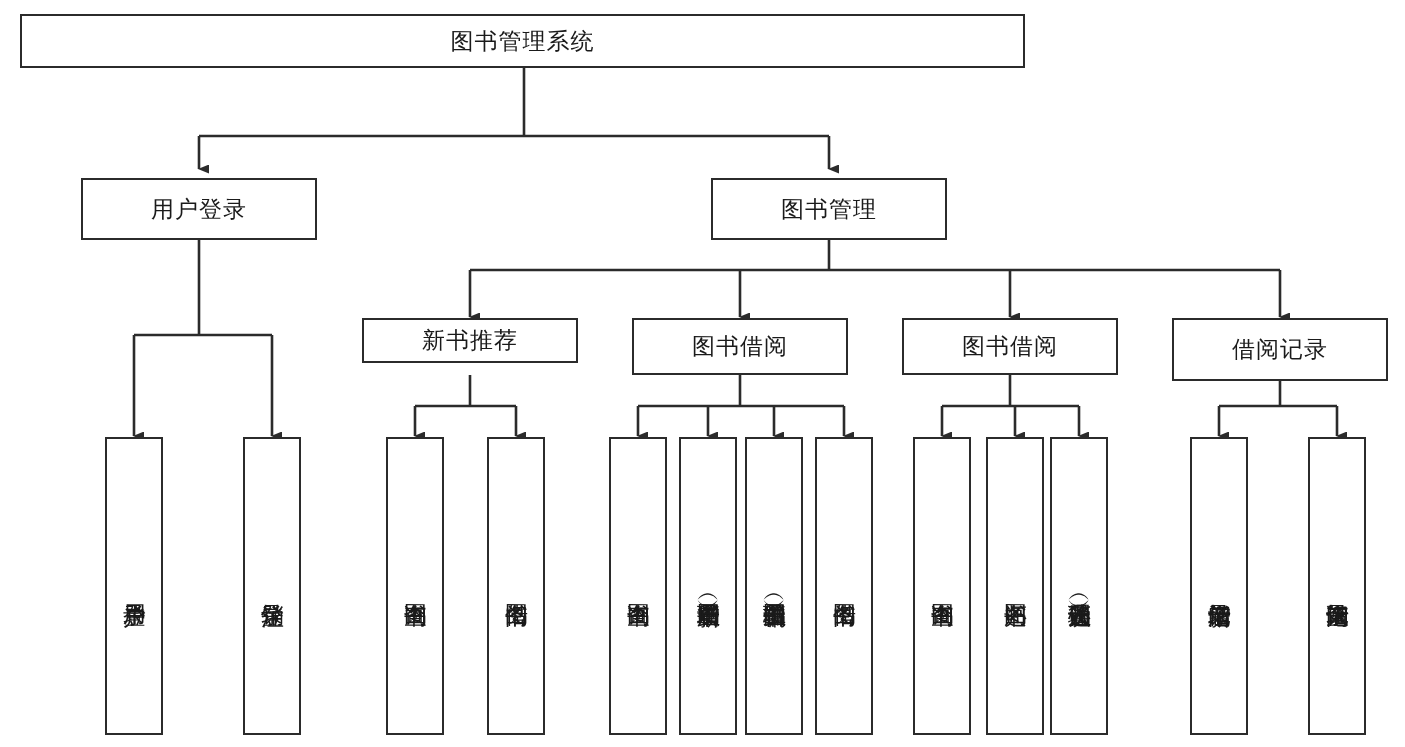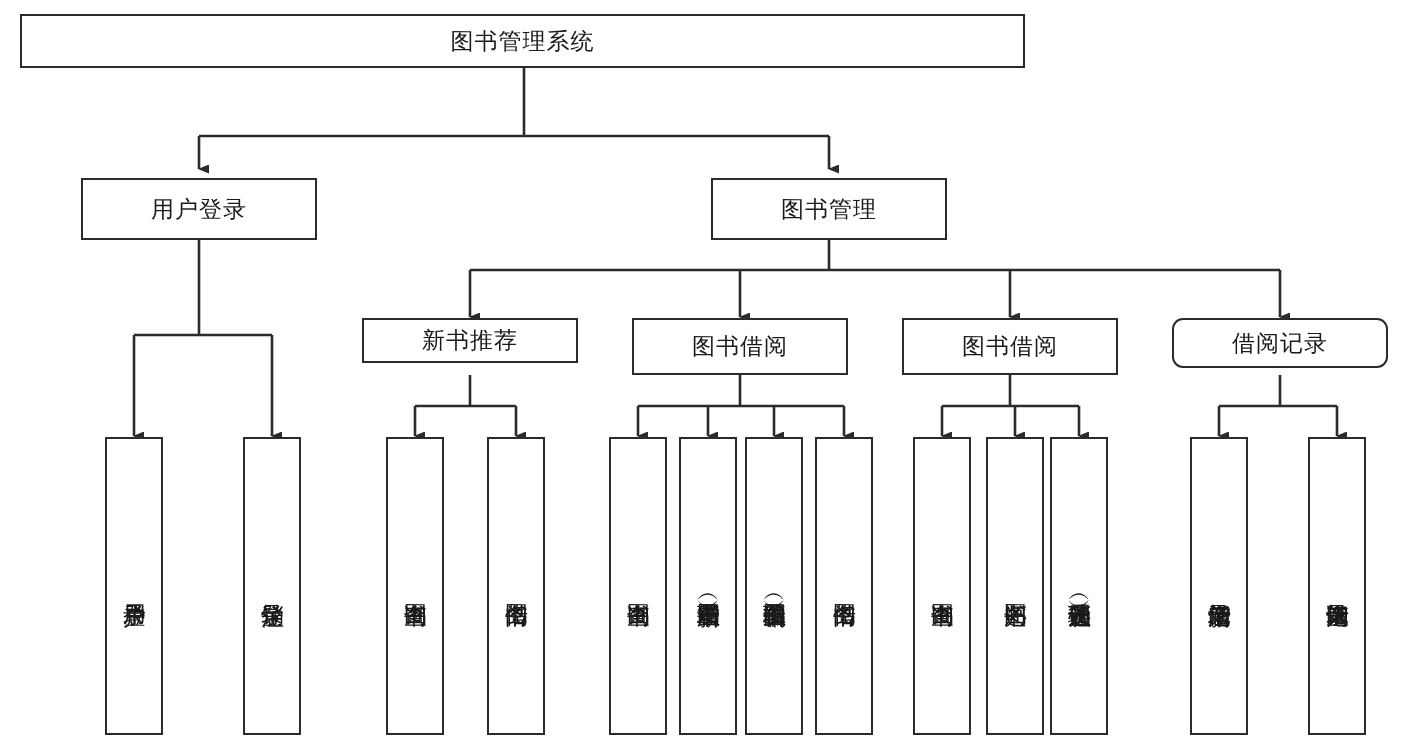--- a/index.html
+++ b/index.html
@@ -128,21 +128,21 @@
       </div>
       <div class="node node-h" style="left: 362px; top: 318px; width: 216px; height: 45px; text-align: center;">
         <span>新书推荐</span>
       </div>
       <div class="node node-h" style="left: 632px; top: 318px; width: 216px; height: 57px;">
         <span>图书借阅</span>
       </div>
       <div class="node node-h" style="left: 902px; top: 318px; width: 216px; height: 57px;">
         <span>图书借阅</span>
       </div>
-      <div class="node node-h" style="left: 1172px; top: 318px; width: 216px; height: 50px; border-radius: 11px;">
+      <div class="node node-h" style="left: 1172px; top: 318px; width: 216px; height: 63px;">
         <span>借阅记录</span>
       </div>
       <div class="node node-v" style="left: 105px; top: 437px; width: 58px; height: 298px;">
         <span class="vtext">用户登录</span>
       </div>
       <div class="node node-v" style="left: 243px; top: 437px; width: 58px; height: 298px;">
         <span class="vtext">注销登录</span>
       </div>
       <div class="node node-v" style="left: 386px; top: 437px; width: 58px; height: 298px;">
         <span class="vtext">查询图书</span>

